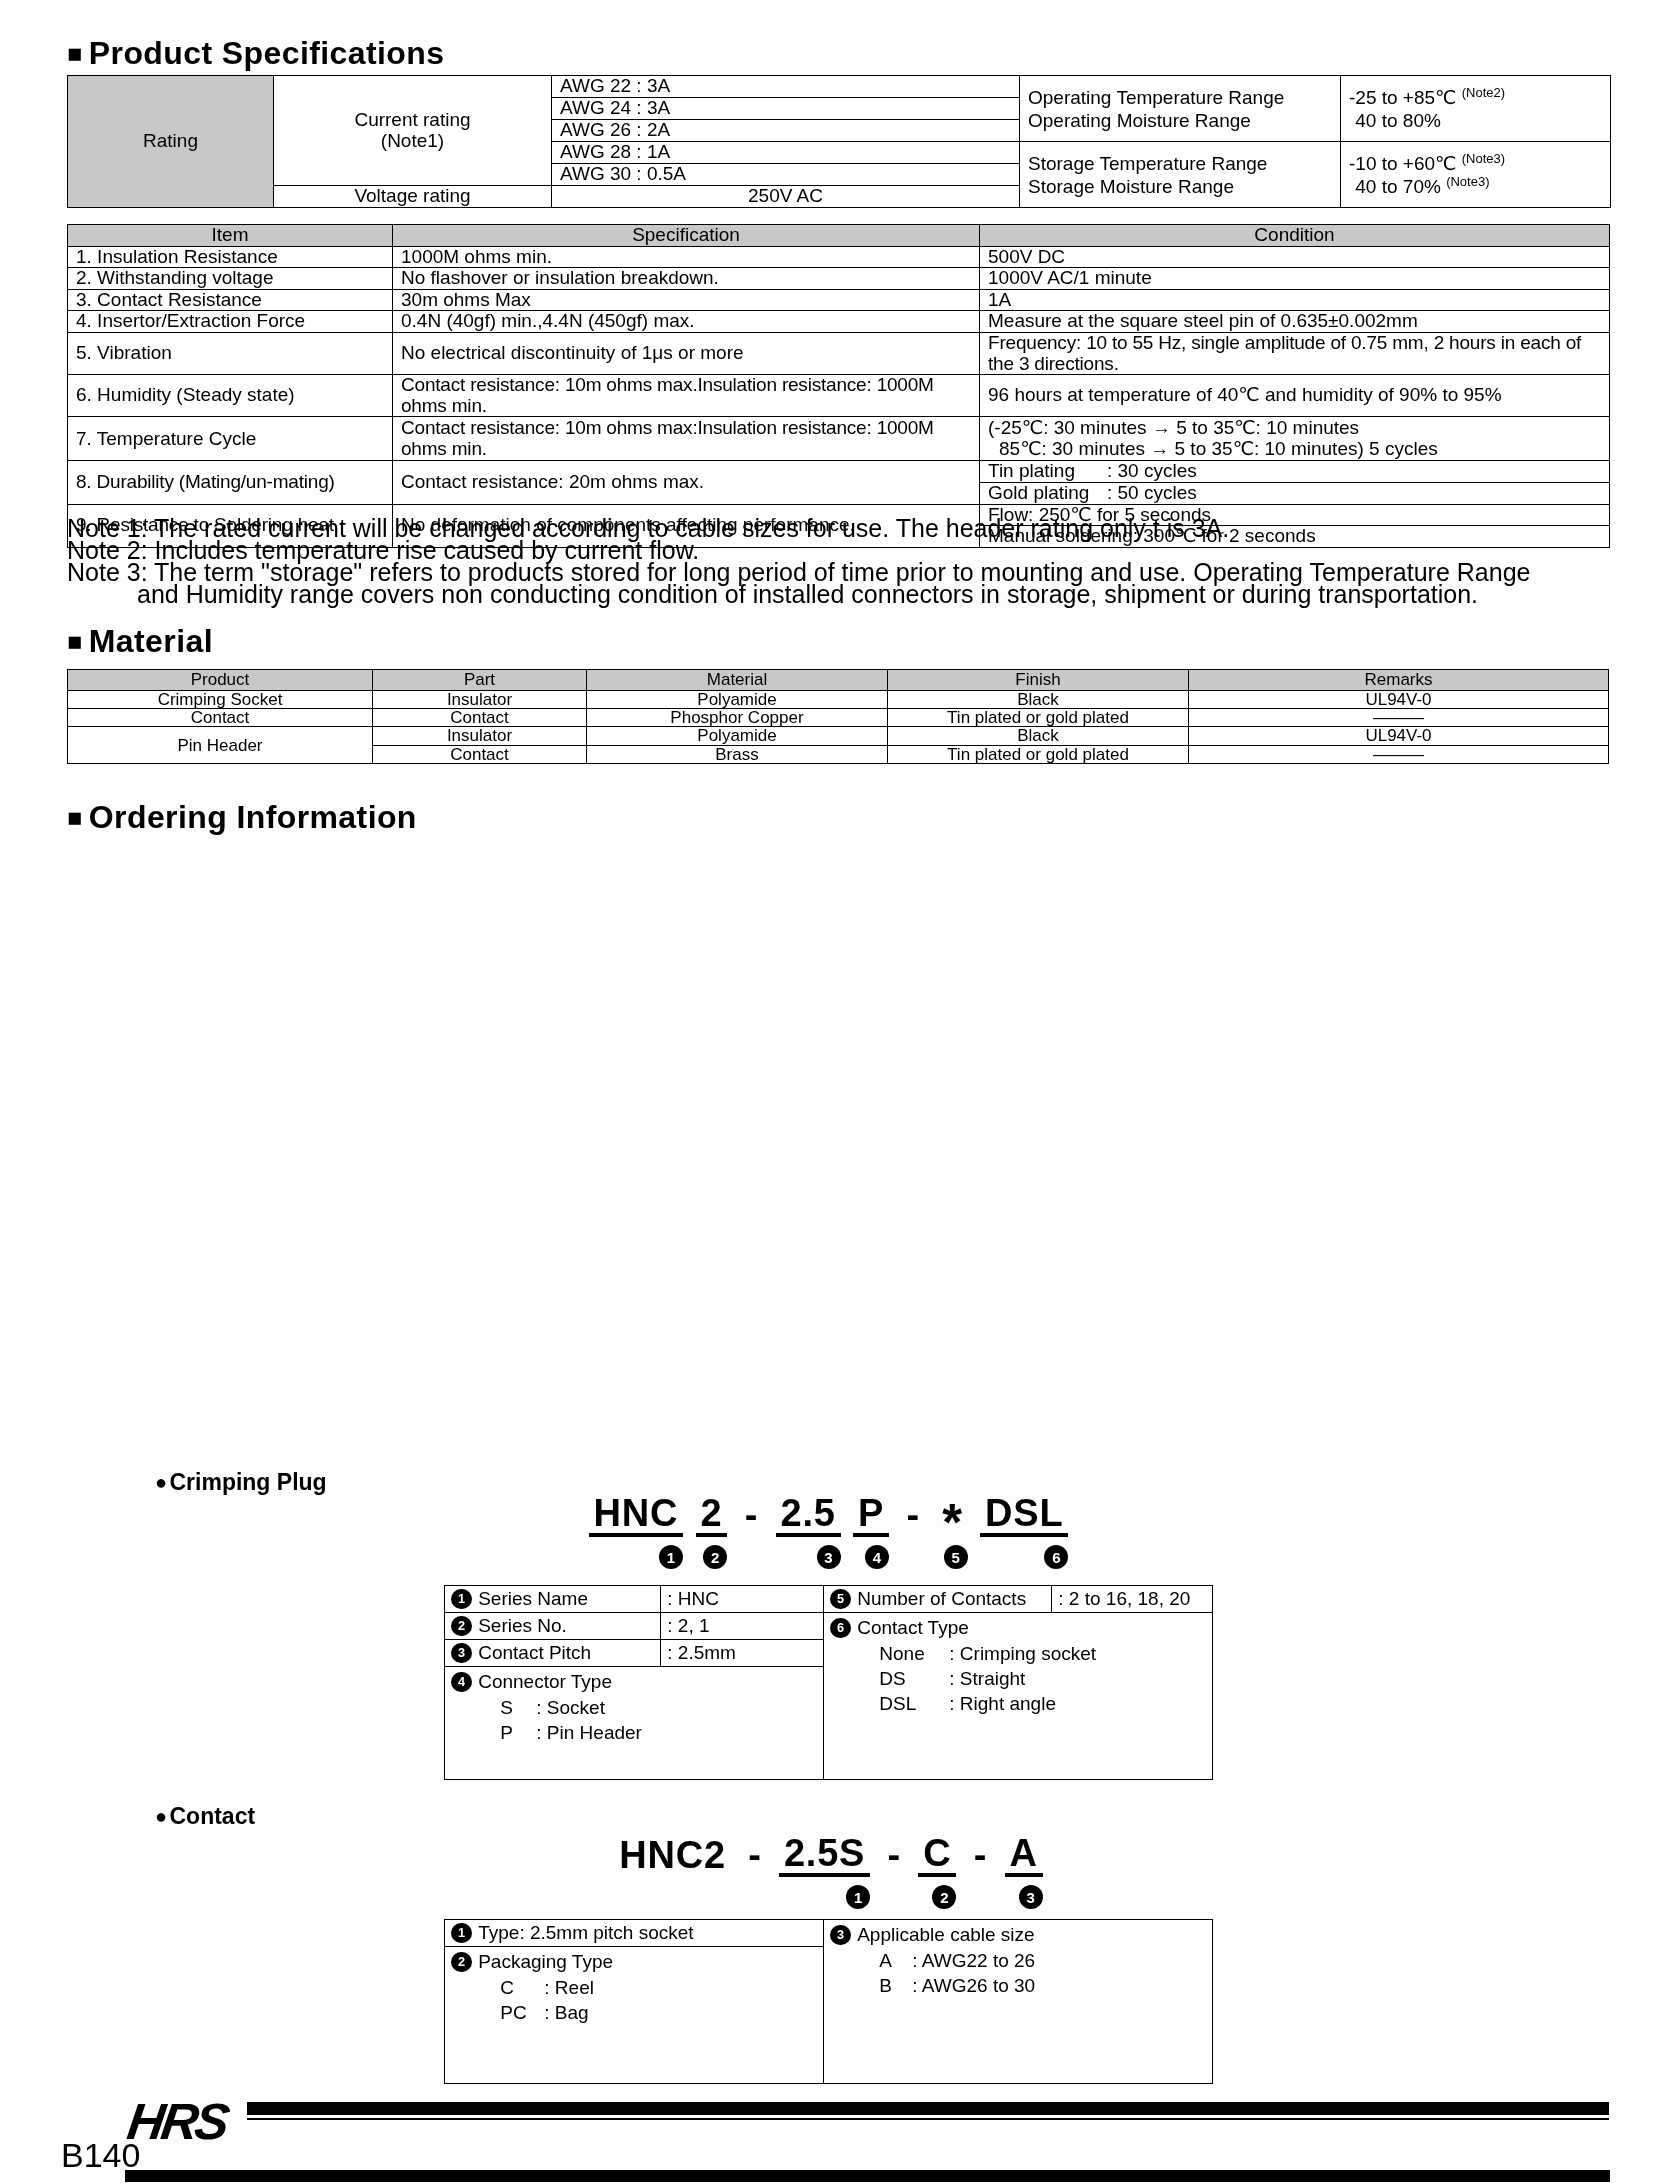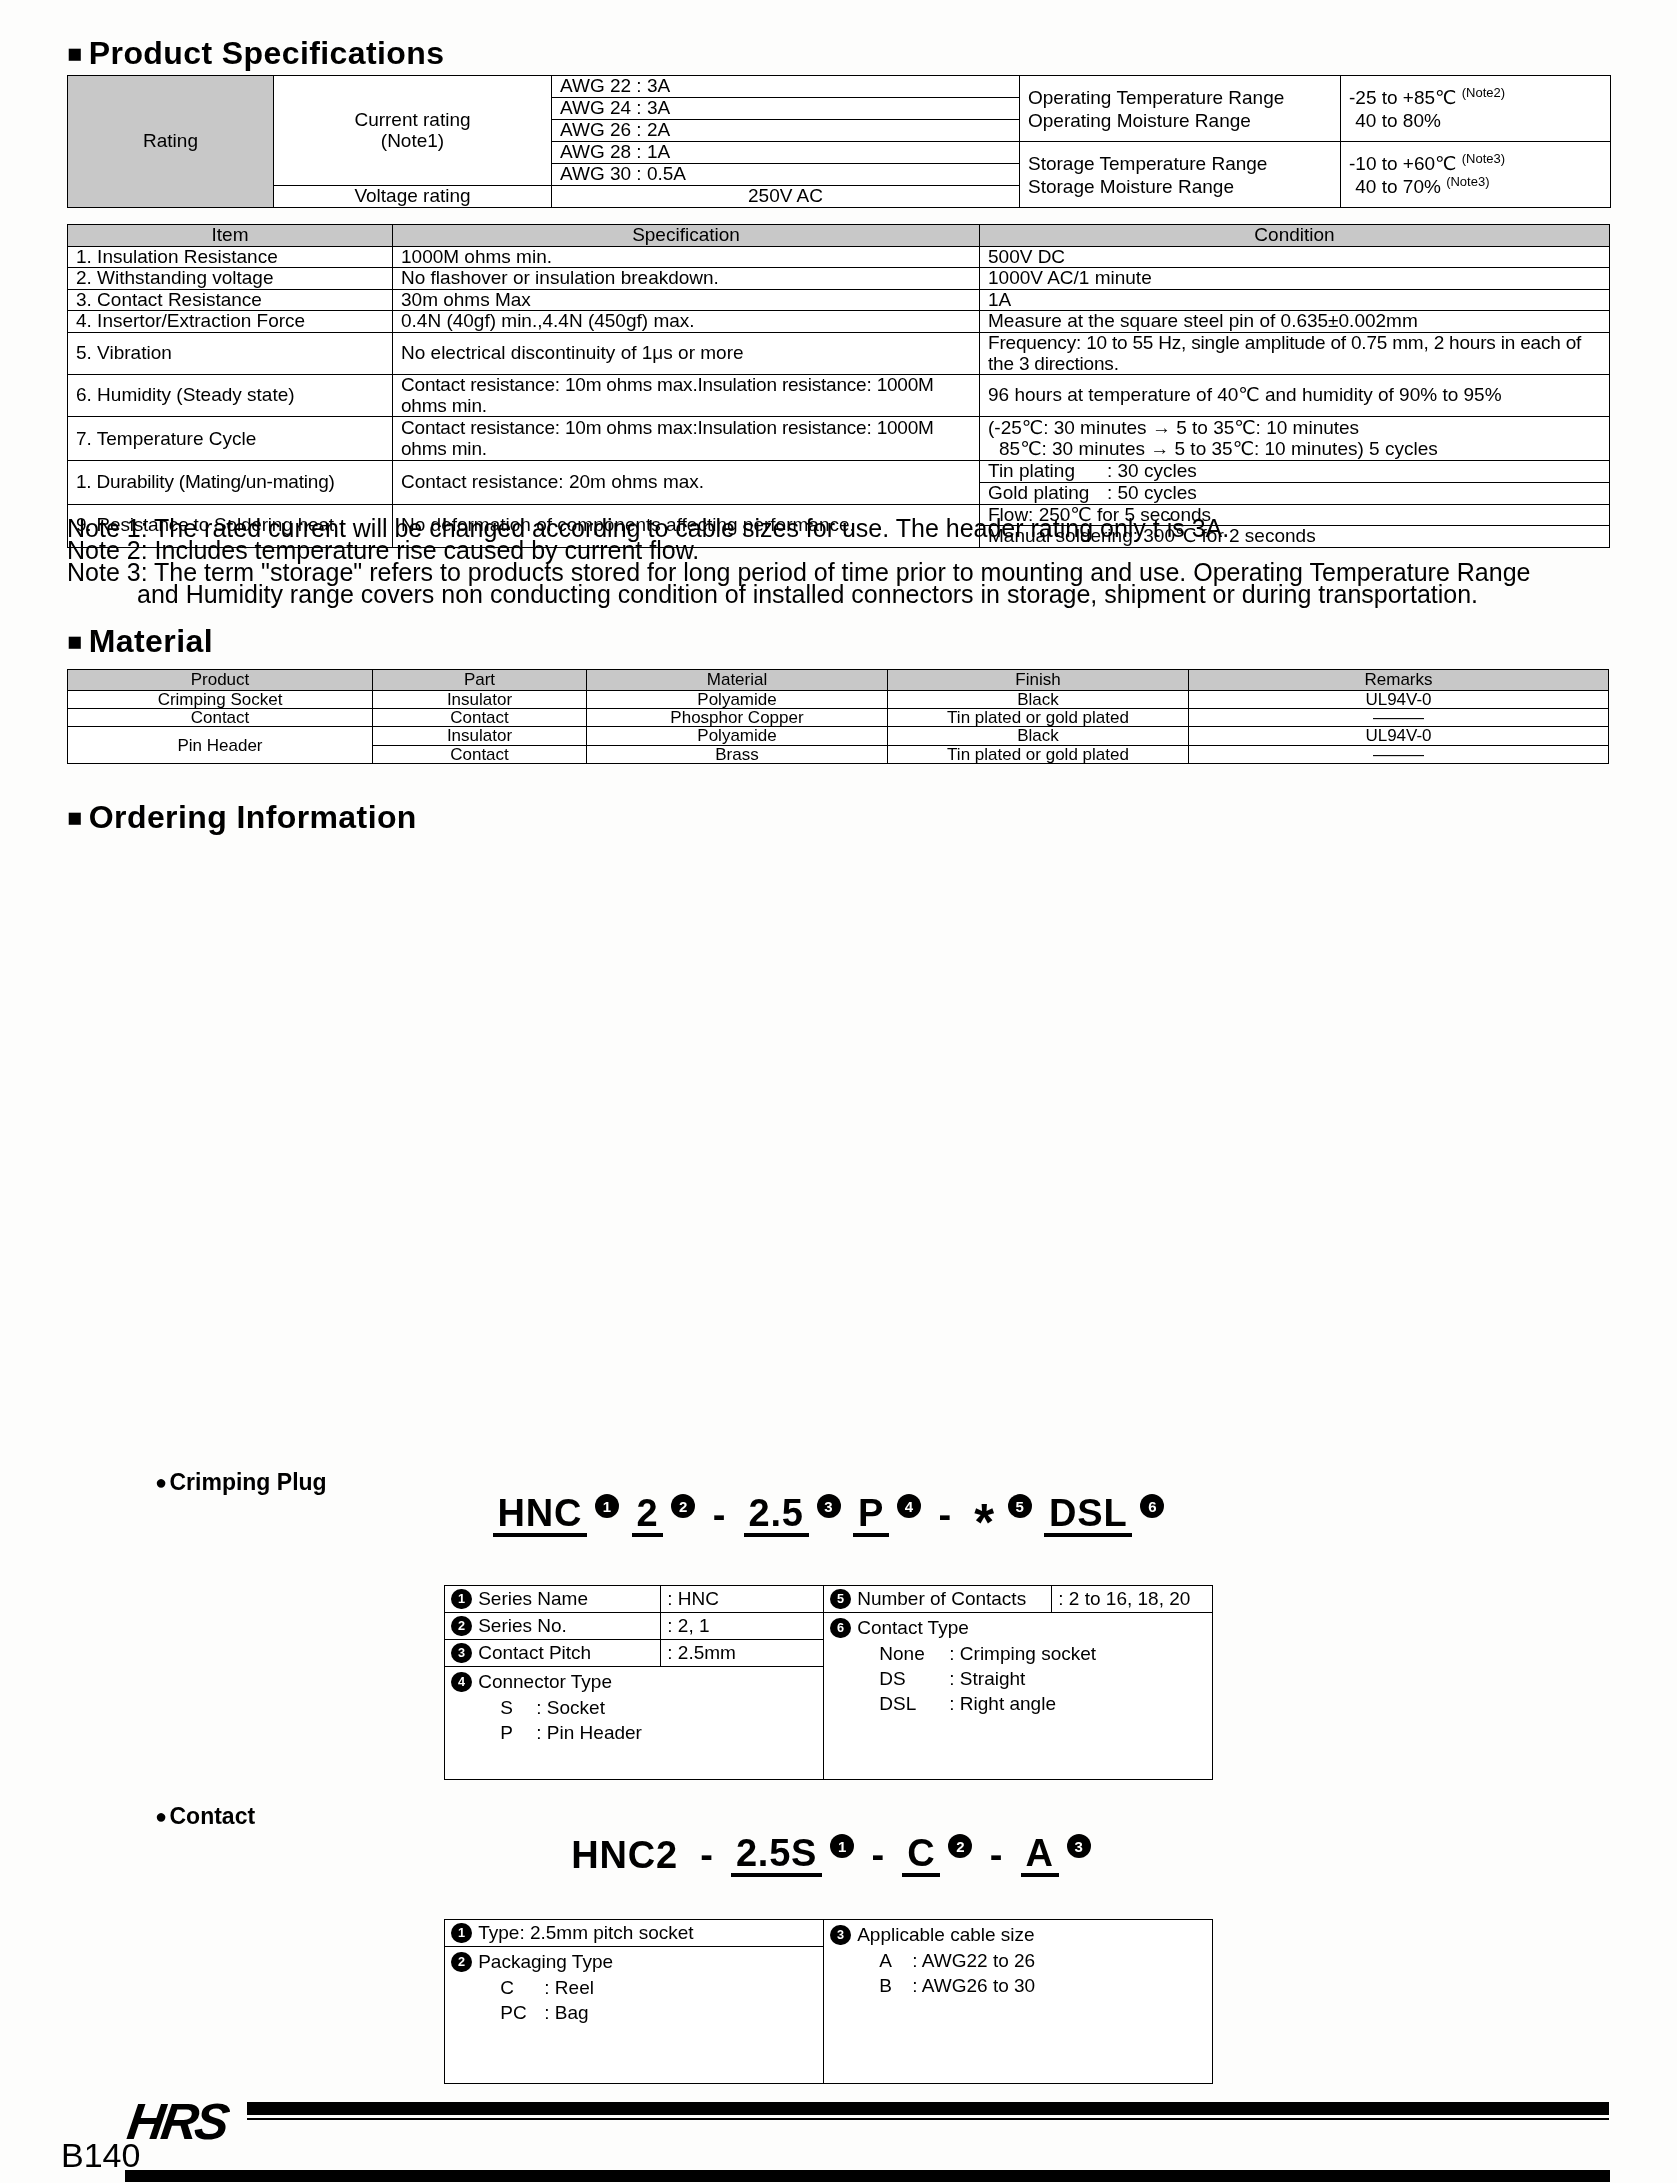--- a/index.html
+++ b/index.html
@@ -22,21 +22,21 @@
   .rangeval .ind{padding-left:6.3px}
   sup{font-size:13px;vertical-align:super;line-height:0}
   .fs-small{font-size:14.7px;letter-spacing:-0.2px}
   .condk{display:inline-block;width:119px}
   .mat td{font-size:17px;line-height:17.4px;text-align:center}
   .notes{position:absolute;left:67px;font-size:25px;line-height:22px}
   .note-indent{padding-left:70px}
   .bullet-head{position:absolute;display:flex;align-items:center;gap:2.4px;font-weight:bold;font-size:23px}
   .bullet-head .dot{font-size:20px}
   .pn-row{position:absolute;left:444px;width:769px;display:flex;justify-content:center;align-items:flex-start;gap:12.7px}
-  .pn-col{display:flex;flex-direction:row;align-items:flex-start;gap:8px}
+  .pn-col{display:flex;flex-direction:column;align-items:flex-end;gap:8px}
   .pn-text{font-size:38px;font-weight:bold;height:43px;display:flex;align-items:center;padding:0 4.8px;letter-spacing:0.8px}
   .pn-text.u{border-bottom:4px solid #000}
   .pn-text.star{font-size:51px;padding-top:14.3px}
   .badge{width:24px;height:24px;border-radius:50%;background:#000;color:#fff;display:flex;align-items:center;justify-content:center;font-size:15px;font-weight:bold;flex:0 0 24px}
   .badge.sm{width:20.6px;height:20.6px;font-size:12.7px;flex:0 0 20.6px}
   .legend{position:absolute;left:444px;width:769px;border:1.6px solid #000;display:flex;align-items:stretch;background:#fff}
   .lg-left{width:379px;border-right:1.6px solid #000}
   .lg-right{flex:1}
   .lg-row{display:flex;align-items:stretch;border-bottom:1.6px solid #000;height:27px}
   .lg-cell{display:flex;align-items:center;gap:6.3px;padding:0 6.3px;font-size:19px}
@@ -159,21 +159,21 @@
     </tr>
     <tr style="height:44px">
       <td>7. Temperature Cycle</td>
       <td class="fs-small">Contact resistance: 10m ohms max:Insulation resistance: 1000M ohms min.</td>
       <td>
         <div>(-25℃: 30 minutes → 5 to 35℃: 10 minutes</div>
         <div style="padding-left:11px">85℃: 30 minutes → 5 to 35℃: 10 minutes) 5 cycles</div>
       </td>
     </tr>
     <tr class="h28">
-      <td rowspan="2" class="fs-small">1. Durability (Mating/un-mating)</td>
+      <td rowspan="2" class="fs-small">8. Durability (Mating/un-mating)</td>
       <td rowspan="2">Contact resistance: 20m ohms max.</td>
       <td>
         <span class="condk">Tin plating</span><span>: 30 cycles</span>
       </td>
     </tr>
     <tr class="h28">
       <td>
         <span class="condk">Gold plating</span><span>: 50 cycles</span>
       </td>
     </tr>

